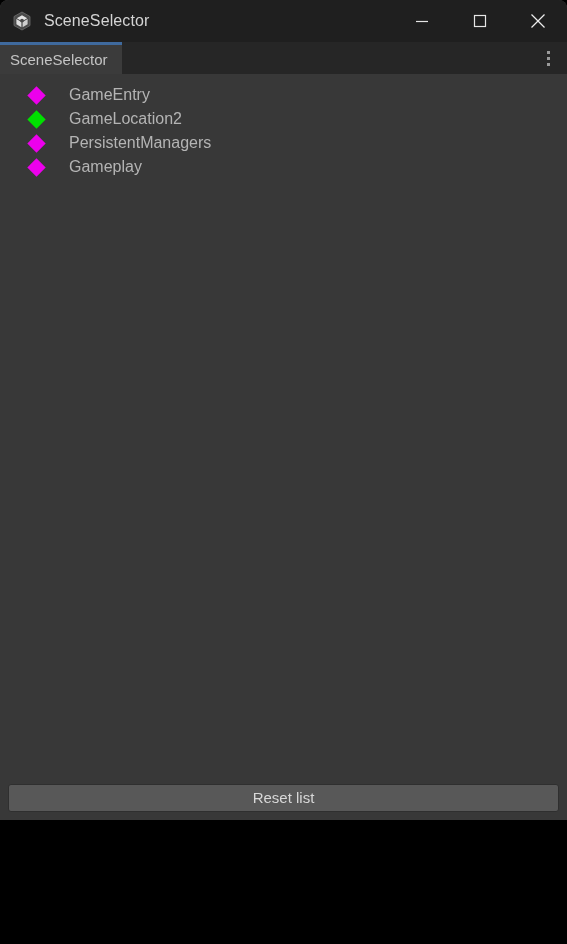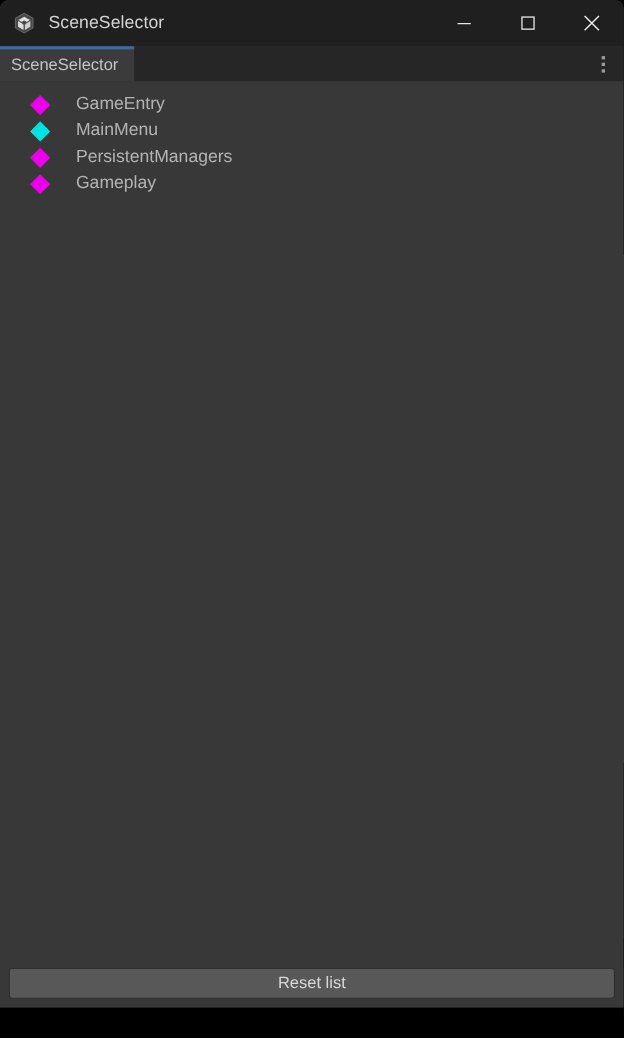--- a/index.html
+++ b/index.html
@@ -11,21 +11,21 @@
     width: 567px;
     height: 944px;
     overflow: hidden;
     font-family: "Liberation Sans", sans-serif;
     -webkit-font-smoothing: antialiased;
   }
 
   #window {
     position: relative;
     width: 567px;
-    height: 916px;
+    height: 820px;
     background: #383838;
     border-top-left-radius: 8px;
     border-top-right-radius: 8px;
     overflow: hidden;
     display: flex;
     flex-direction: column;
   }
 
   
   #titlebar {
@@ -227,22 +227,22 @@
     </div>
   </div>
 
   <div id="content">
     <div id="scene-list">
         <div class="scene-row">
           <span class="scene-bullet" style="background: rgb(236, 0, 236);"></span>
           <span class="scene-name">GameEntry</span>
         </div>
         <div class="scene-row">
-          <span class="scene-bullet" style="background: rgb(0, 226, 226);"></span>
-          <span class="scene-name">MainMenu</span>
+          <span class="scene-bullet" style="background: rgb(0, 224, 0);"></span>
+          <span class="scene-name">GameLocation2</span>
         </div>
         <div class="scene-row">
           <span class="scene-bullet" style="background: rgb(236, 0, 236);"></span>
           <span class="scene-name">PersistentManagers</span>
         </div>
         <div class="scene-row">
           <span class="scene-bullet" style="background: rgb(236, 0, 236);"></span>
           <span class="scene-name">Gameplay</span>
         </div>
       </div>

